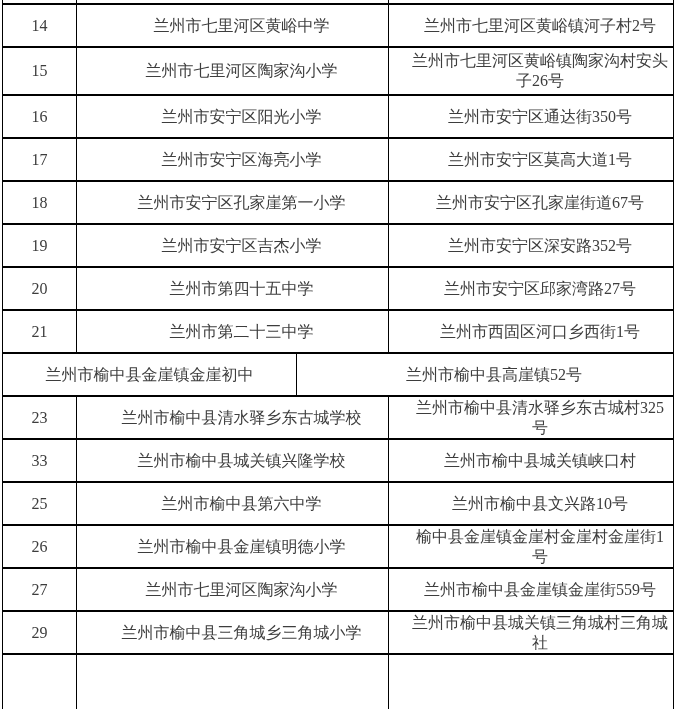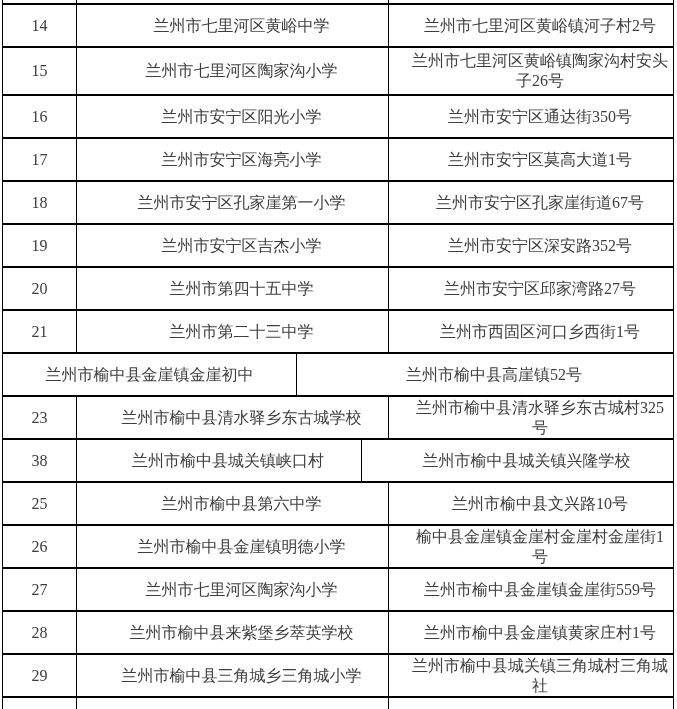--- a/index.html
+++ b/index.html
@@ -124,48 +124,43 @@
     <div class="cell c3">兰州市榆中县高崖镇52号</div>
   </div>
 
   <div class="row">
     <div class="cell c1">23</div>
     <div class="cell c2">兰州市榆中县清水驿乡东古城学校</div>
     <div class="cell c3">兰州市榆中县清水驿乡东古城村325号</div>
   </div>
 
   <div class="row">
-    <div class="cell c1">38</div>
+    <div class="cell c1">33</div>
+    <div class="cell c2">兰州市榆中县城关镇兴隆学校</div>
     <div class="cell c3">兰州市榆中县城关镇峡口村</div>
-    <div class="cell c2">兰州市榆中县城关镇兴隆学校</div>
   </div>
 
   <div class="row">
     <div class="cell c1">25</div>
     <div class="cell c2">兰州市榆中县第六中学</div>
     <div class="cell c3">兰州市榆中县文兴路10号</div>
   </div>
 
   <div class="row">
     <div class="cell c1">26</div>
     <div class="cell c2">兰州市榆中县金崖镇明德小学</div>
     <div class="cell c3">榆中县金崖镇金崖村金崖村金崖街1号</div>
   </div>
 
   <div class="row">
     <div class="cell c1">27</div>
     <div class="cell c2">兰州市七里河区陶家沟小学</div>
     <div class="cell c3">兰州市榆中县金崖镇金崖街559号</div>
   </div>
 
-  <div class="row">
-    <div class="cell c1">28</div>
-    <div class="cell c2">兰州市榆中县来紫堡乡萃英学校</div>
-    <div class="cell c3">兰州市榆中县金崖镇黄家庄村1号</div>
-  </div>
 
   <div class="row">
     <div class="cell c1">29</div>
     <div class="cell c2">兰州市榆中县三角城乡三角城小学</div>
     <div class="cell c3">兰州市榆中县城关镇三角城村三角城社</div>
   </div>
 </div>
 
   <div class="row partial-bottom">
     <div class="cell c1"></div>

